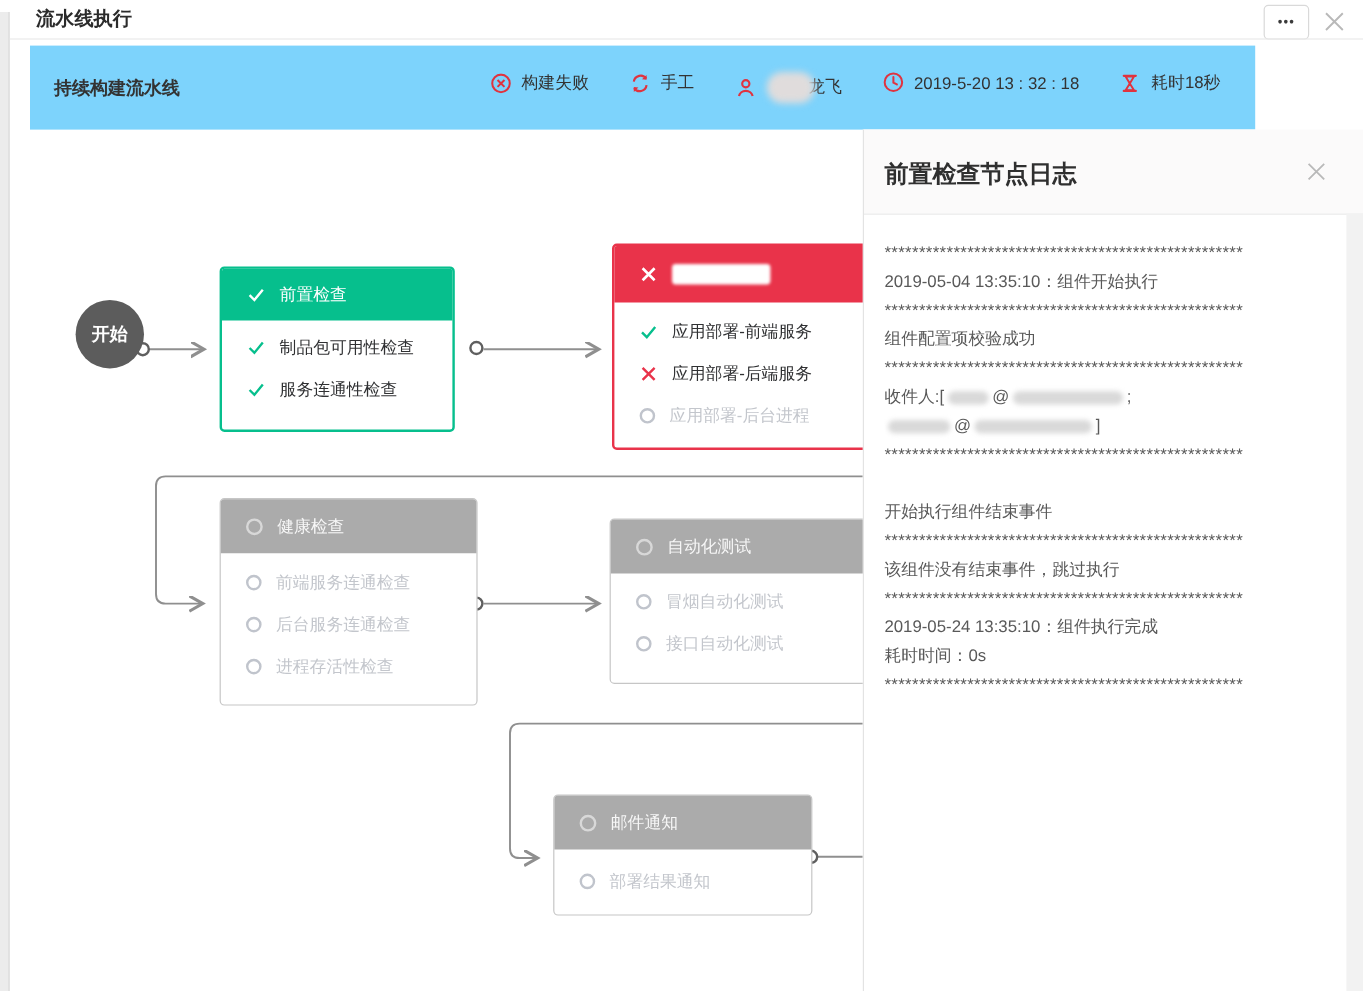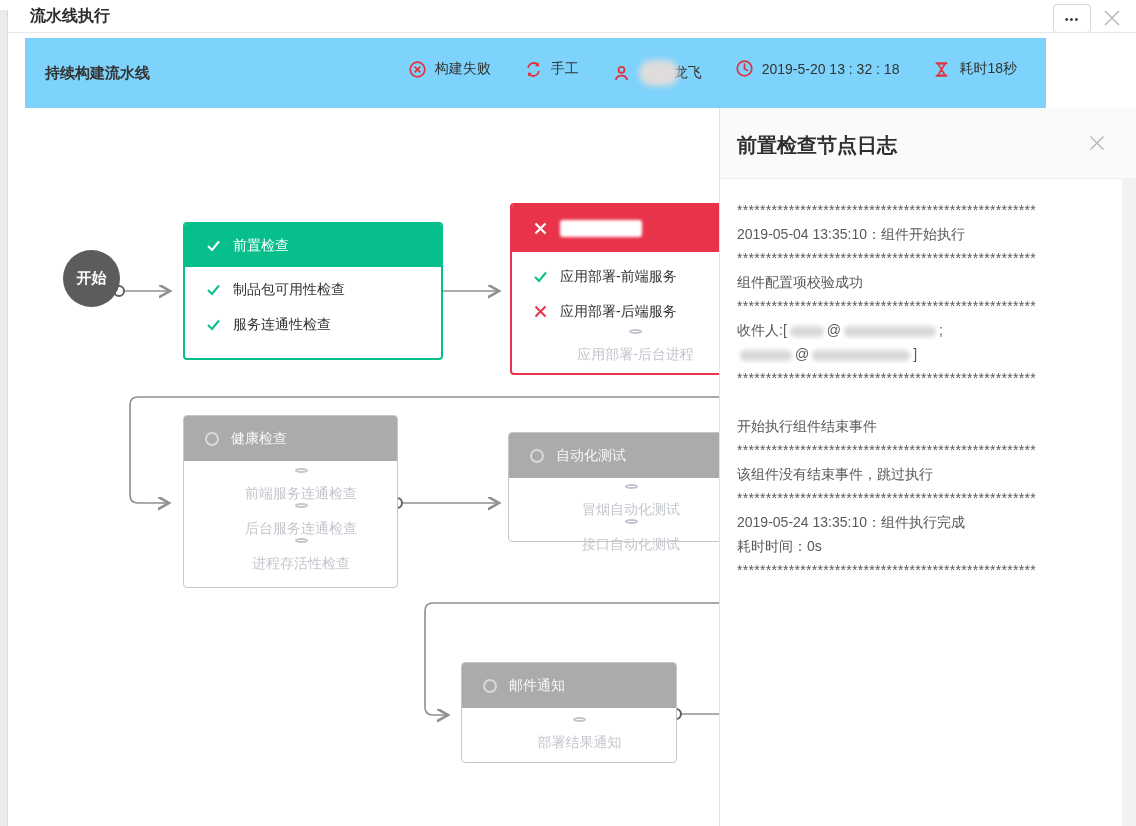--- a/index.html
+++ b/index.html
@@ -33,35 +33,35 @@
 
   
   .start-node{position:absolute;left:63px;top:250px;width:57px;height:57px;border-radius:50%;background:#5c5c5c;
     display:flex;align-items:center;justify-content:center;color:#fff;font-size:15px;font-weight:bold;z-index:2;cursor:pointer;}
 
   
   .node{position:absolute;background:#fff;border-radius:4px;box-sizing:border-box;z-index:2;cursor:pointer;}
   .node-header{display:flex;align-items:center;gap:12px;padding-left:21px;color:#fff;font-size:14px;}
   .node-body{padding-top:5px;}
   .node-item{display:flex;align-items:center;gap:12px;padding-left:21px;height:35px;font-size:14px;color:#303133;}
-  .node-item.pending{color:#c3c6cc;flex-direction:column;}
+  .node-item.pending{color:#c3c6cc;}
   .icircle{width:13px;height:13px;border-radius:50%;border:2px solid #c0c4cc;box-sizing:border-box;display:inline-block;}
   .icircle.hdr{border-color:#d8d8d8;width:14px;height:14px;}
   .iicon{width:15px;height:15px;display:block;}
 
-  .node-precheck{left:183px;top:222px;width:260px;height:138px;border:2px solid #06bf8d;}
+  .node-precheck{left:183px;top:222px;width:196px;height:138px;border:2px solid #06bf8d;}
   .node-precheck .node-header{background:#06bf8d;height:43px;margin:0;border-radius:2px 2px 0 0;}
   .node-deploy{left:510px;top:203px;width:230px;height:172px;border:2px solid #e9334a;}
   .node-deploy .node-header{background:#e9334a;height:47px;border-radius:2px 2px 0 0;}
   .node-deploy .node-body{padding-top:7px;}
   .node-gray{border:1px solid #c6c6c6;}
   .node-gray .node-header{background:#ababab;height:45px;border-radius:3px 3px 0 0;color:#f7f7f7;}
   .node-health{left:183px;top:415px;width:215px;height:173px;}
   .node-health .node-body{padding-top:7px;}
-  .node-autotest{left:508px;top:432px;width:225px;height:110px;}
+  .node-autotest{left:508px;top:432px;width:225px;height:138px;}
   .node-autotest .node-body{padding-top:6px;}
   .node-mail{left:461px;top:662px;width:216px;height:101px;}
   .node-mail .node-body{padding-top:9px;}
 
   .redacted-node-title{display:inline-block;width:82px;height:17px;background:#ffffff;border-radius:3px;filter:blur(1.5px);}
 
   
   .log-panel{position:absolute;left:719px;top:108px;width:417px;height:718px;background:#fff;border-left:1px solid #e3e3e3;z-index:10;box-sizing:border-box;}
   .panel-header{position:relative;height:70px;background:#fbfafa;border-bottom:1px solid #ebebeb;}
   .panel-title{position:absolute;left:17px;top:24px;font-size:20px;font-weight:bold;color:#2f2f2f;}

